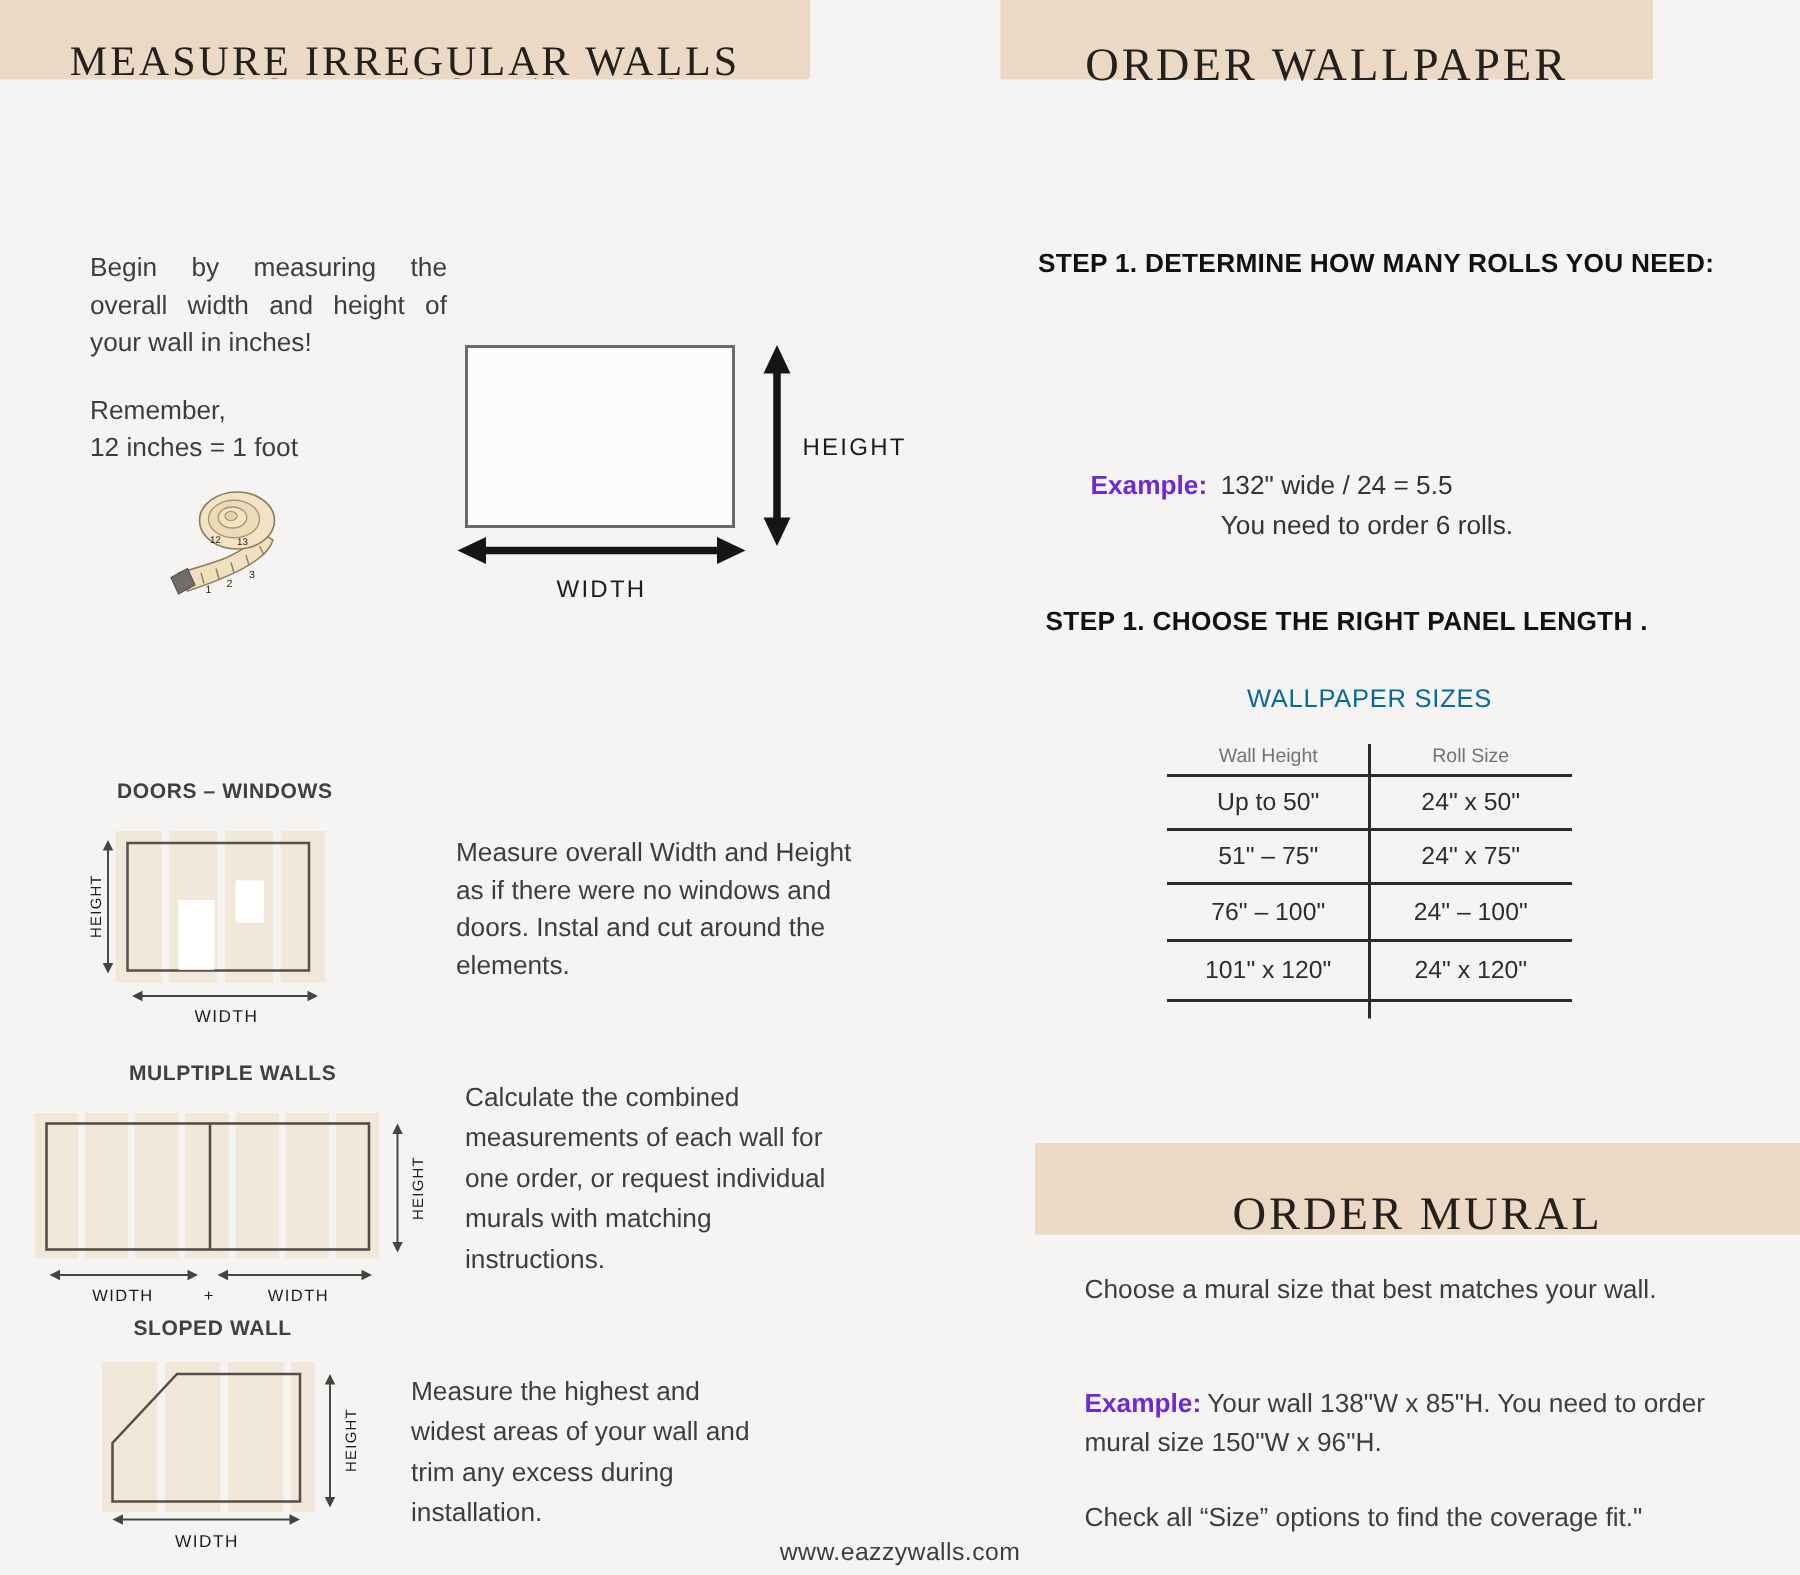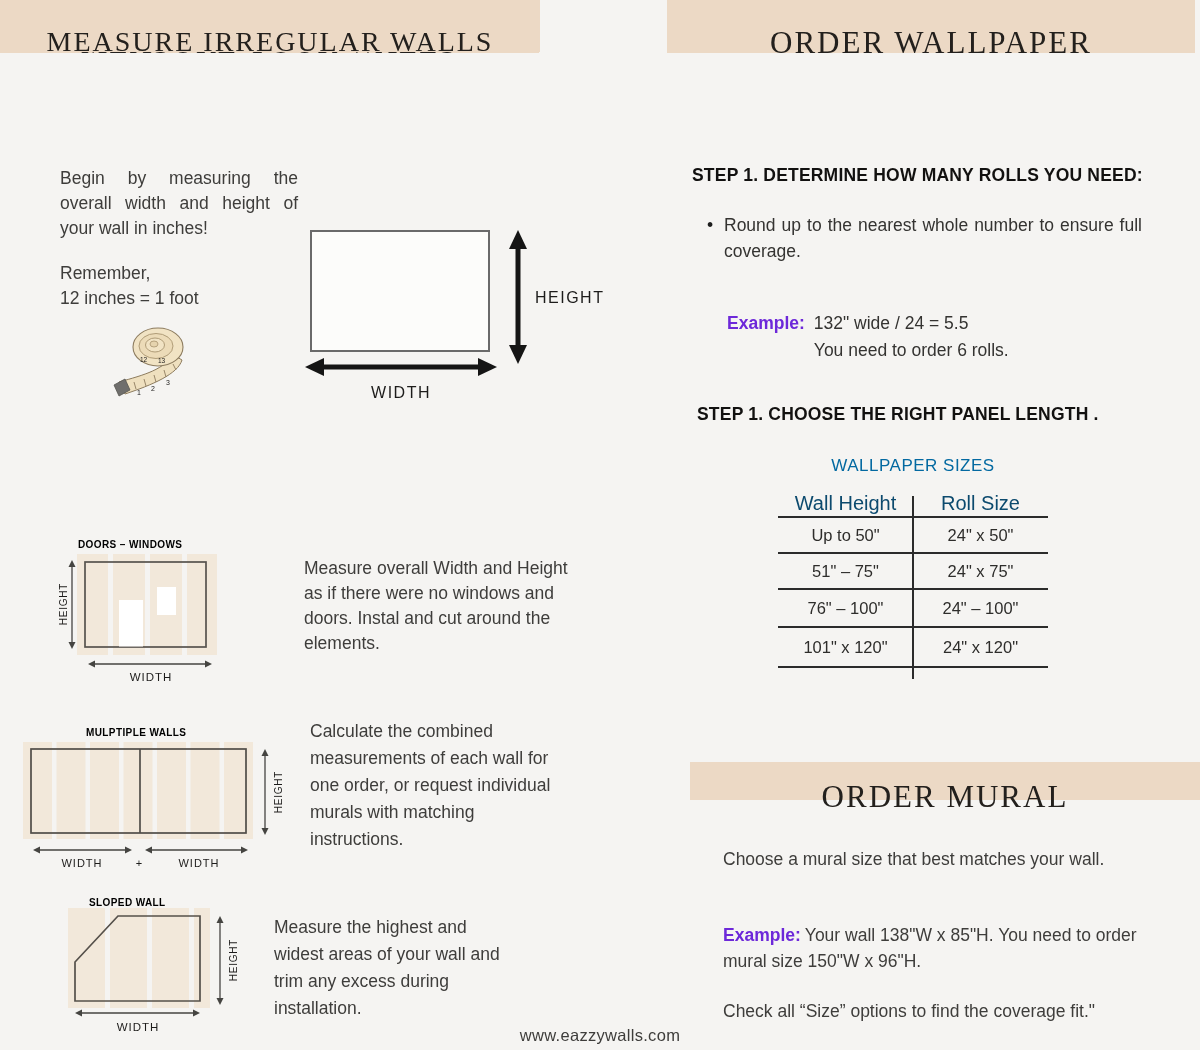--- a/index.html
+++ b/index.html
@@ -20,23 +20,22 @@
     font-family:"Liberation Serif","DejaVu Serif",serif;
     font-weight:normal;
     color:#23201d;
     letter-spacing:2px;
     white-space:nowrap;
     margin-top:32px;
   }
   .body-text { font-size:17.5px; line-height:25px; color:#3e3d3b; }
   .justify { text-align:justify; }
   .mini-heading {
-    font-size:10px; font-weight:bold; color:#000000; letter-spacing:0.4px;
+    font-size:14px; font-weight:bold; color:#404040; letter-spacing:0.4px;
     white-space:nowrap;
-    margin-top:20px;
   }
   .step-heading {
     font-size:17.5px; font-weight:bold; color:#121110; letter-spacing:0.2px;
     white-space:nowrap;
   }
   .bullets { width:437px; }
   .bullet-item {
     position:relative; padding-left:19px;
     font-size:17.5px; line-height:26px; color:#343331;
   }
@@ -45,21 +44,21 @@
     font-size:17.5px; color:#1d1d1d;
   }
   .example-row { display:flex; font-size:17.5px; line-height:27px; color:#343331; }
   .example-label { font-weight:bold; color:#6d28d9; margin-right:9px; white-space:nowrap; }
   .tbl { width:270px; }
   .tbl-row { display:flex; border-bottom:2px solid #2b2b2b; }
   .tbl-cell {
     width:135px; display:flex; align-items:center; justify-content:center;
     font-size:16.5px; color:#2e2d2b; white-space:nowrap;
   }
-  .tbl-head .tbl-cell { font-size:20px; color:#0c4a6e; }
+  .tbl-head .tbl-cell { font-size:13px; color:#737373; }
   .v-divider { position:absolute; width:2px; background:#2b2b2b; }
   svg text {
     font-family:"Liberation Sans","DejaVu Sans",sans-serif;
     fill:#1d1c1b;
   }
   .footer-text { font-size:16.5px; color:#3e3d3b; letter-spacing:0.3px; white-space:nowrap; }
 </style>
 </head>
 <body>
 
@@ -199,28 +198,27 @@
   <g stroke="#454441" stroke-width="1.3">
     <line x1="21" y1="113" x2="138" y2="113"></line>
   </g>
   <polygon points="17,113 24,109.5 24,116.5" fill="#454441"></polygon>
   <polygon points="142,113 135,109.5 135,116.5" fill="#454441"></polygon>
   <text x="80" y="131" text-anchor="middle" font-size="11.5" letter-spacing="1">WIDTH</text>
 </svg>
 
 <div class="abs body-text" style="left:274px; top:914px; width:240px; line-height:27px;">Measure the highest and widest areas of your wall and trim any excess during installation.</div>
 
-<div class="abs band" style="left:667px; top:75; width:528px; height:53px;">
+<div class="abs band" style="left:667px; top:75; width:435px; height:53px;">
   <div class="band-title" style="font-size:31px;">ORDER WALLPAPER</div>
 </div>
 
 <div class="abs step-heading" style="left:692px; top:165px;">STEP 1. DETERMINE HOW MANY ROLLS YOU NEED:</div>
 
 <div class="abs bullets" style="left:705px; top:212px;">
-  <div class="bullet-item justify">Round up to the nearest whole number to ensure full coverage.</div>
 </div>
 
 <div class="abs example-row" style="left:727px; top:310px;">
   <div class="example-label">Example:</div>
   <div>
     <div>132" wide / 24 = 5.5</div>
     <div>You need to order 6 rolls.</div>
   </div>
 </div>
 
@@ -245,21 +243,21 @@
     <div class="tbl-cell">76" – 100"</div>
     <div class="tbl-cell">24" – 100"</div>
   </div>
   <div class="tbl-row" style="height:40px;">
     <div class="tbl-cell">101" x 120"</div>
     <div class="tbl-cell">24" x 120"</div>
   </div>
   <div class="v-divider" style="left:134px; top:6px; height:183px;"></div>
 </div>
 
-<div class="abs band" style="left:690px; top:762px; width:510px; height:38px;">
+<div class="abs band" style="left:690px; top:762px; width:510px; height:61px;">
   <div class="band-title" style="font-size:31px;">ORDER MURAL</div>
 </div>
 
 <div class="abs body-text" style="left:723px; top:846px; width:405px; font-size:17.5px; line-height:27px;">Choose a mural size that best matches your wall.</div>
 
 <div class="abs body-text" style="left:723px; top:922px; width:432px; font-size:17.5px; line-height:26px;">
   <span class="example-label" style="margin-right:4px;">Example:</span><span>Your wall 138"W x 85"H. You need to order mural size 150"W x 96"H.</span>
 </div>
 
 <div class="abs body-text" style="left:723px; top:999px; white-space:nowrap; font-size:17.5px;">Check all “Size” options to find the coverage fit."</div>

